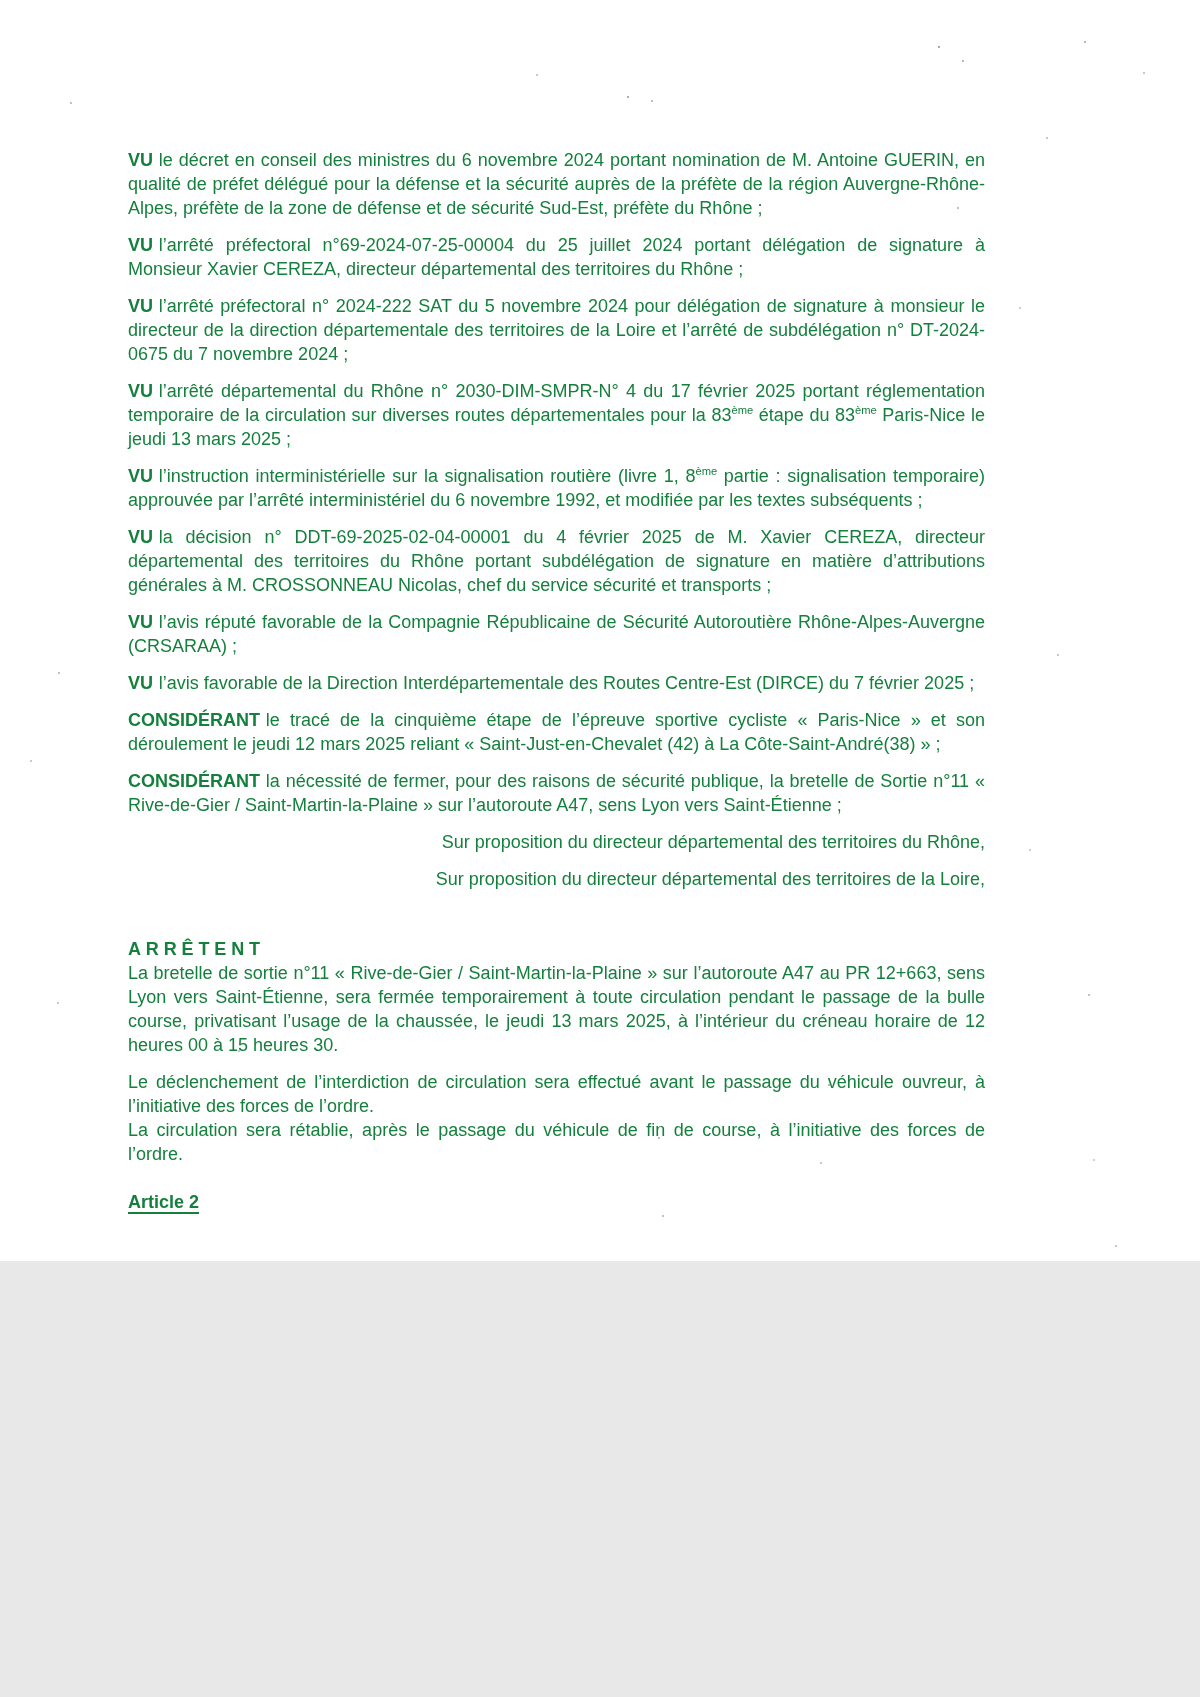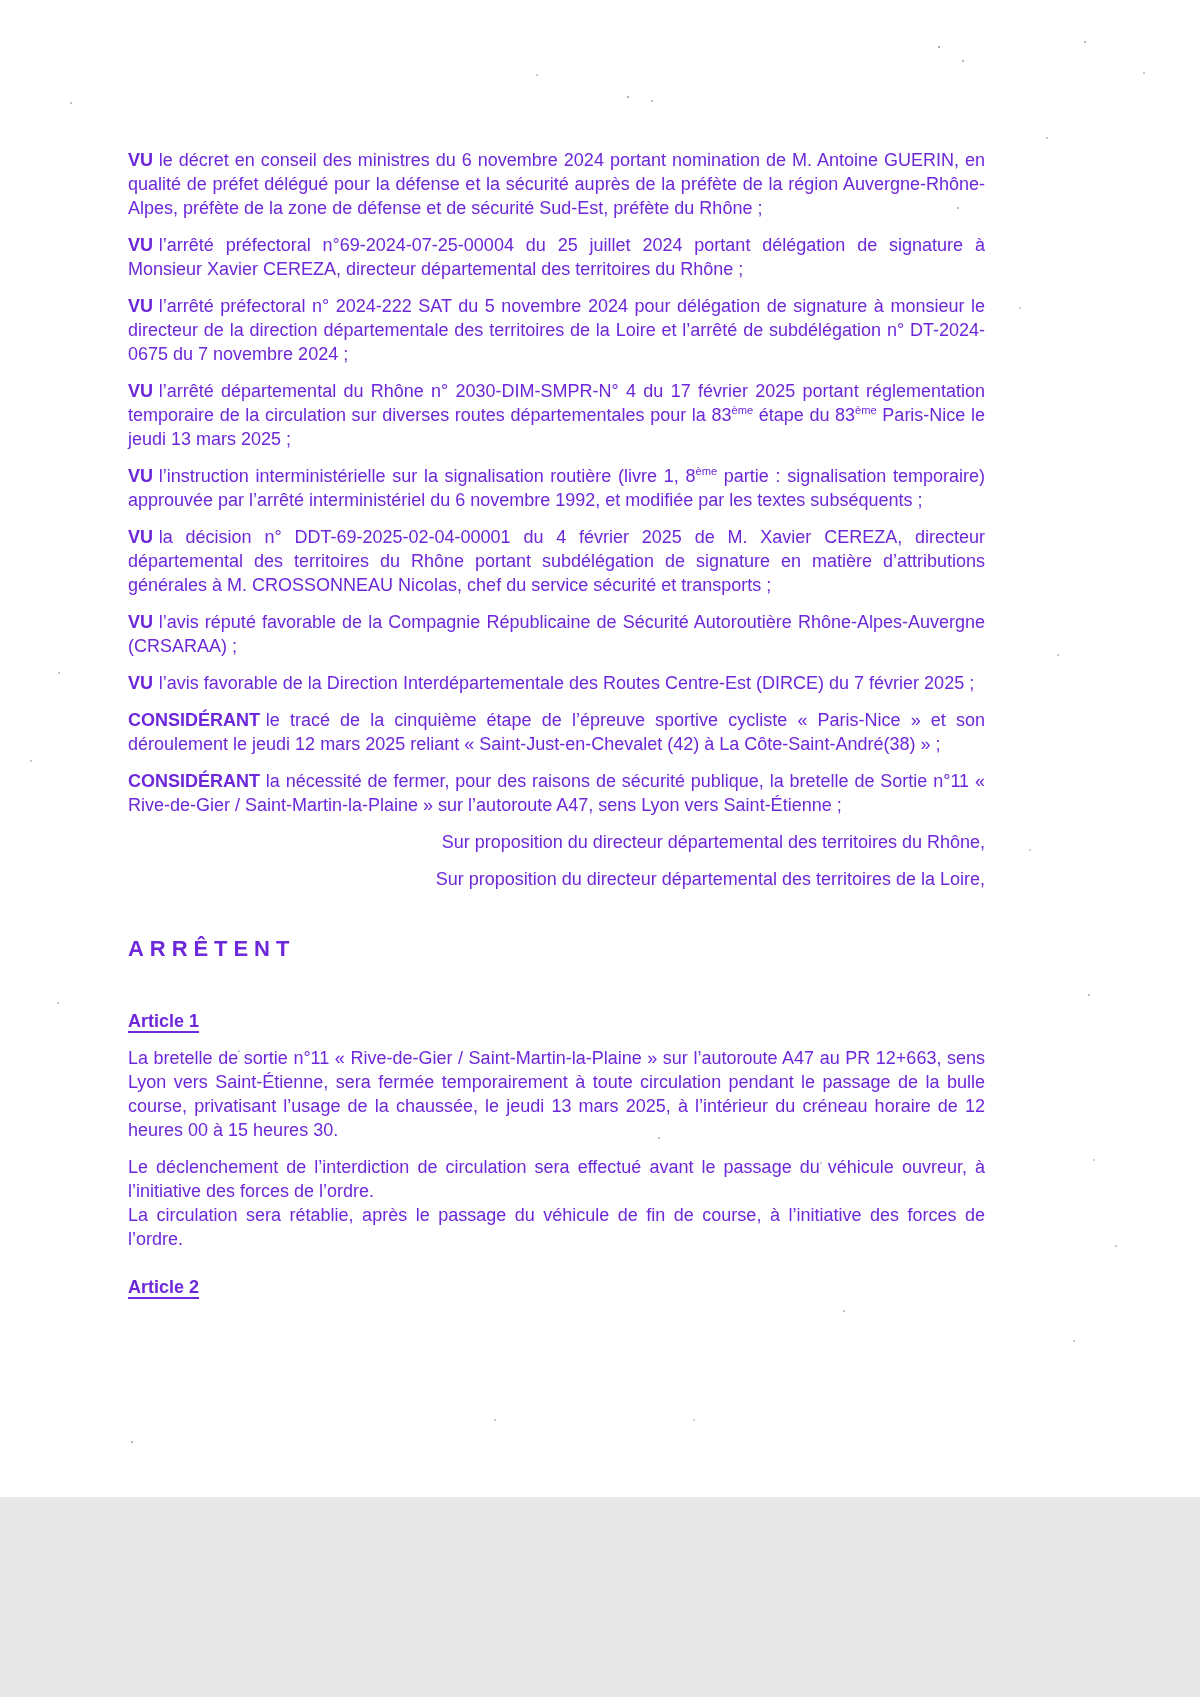--- a/index.html
+++ b/index.html
@@ -1,38 +1,38 @@
 <!DOCTYPE html>
 <html lang="fr"><head>
 <meta charset="utf-8">
 <style>
   html,body{margin:0;padding:0;background:#e8e8e8;}
   .page{
     position:relative;
-    width:1200px;height:1497px;
+    width:1200px;height:1261px;
     background:#ffffff;
     margin:0 auto;
     overflow:hidden;
     font-family:"Liberation Sans","DejaVu Sans",sans-serif;
-    color:#6d28d9;
+    color:#15803d;
   }
   .content{
     position:absolute;
     left:128px;top:148px;width:857px;
     font-size:18px;line-height:24px;
   }
   .para{margin:0 0 13px;text-align:justify;}
   .para sup{font-size:0.62em;line-height:0;vertical-align:super;}
   .lead{font-weight:700;margin-right:0.32em;}
   .plain{margin:0 0 13px;text-align:right;}
   .considerants{margin-top:10px;}
   .arretent{
     margin:46px 0 0 0;
     font-weight:700;
-    font-size:22px;
+    font-size:18px;
     letter-spacing:0.27em;
   }
   .article-heading{
     margin:48px 0 13px 0;
     font-weight:700;
     text-decoration:underline;
     text-decoration-thickness:2px;
     text-underline-offset:4px;
   }
   .article-heading.second{margin-top:24px;}
@@ -112,21 +112,20 @@
 
       <p class="para"><b class="lead">CONSIDÉRANT</b><span>la nécessité de fermer, pour des raisons de sécurité publique, la bretelle de Sortie n°11 « Rive-de-Gier / Saint-Martin-la-Plaine » sur l’autoroute A47, sens Lyon vers Saint-Étienne ;</span></p>
 
     </div>
 
     <p class="plain">Sur proposition du directeur départemental des territoires du Rhône,</p>
     <p class="plain">Sur proposition du directeur départemental des territoires de la Loire,</p>
 
     <p class="arretent">ARRÊTENT</p>
 
-    <p class="article-heading">Article 1</p>
     <p class="para">La bretelle de sortie n°11 « Rive-de-Gier / Saint-Martin-la-Plaine » sur l’autoroute A47 au PR 12+663, sens Lyon vers Saint-Étienne, sera fermée temporairement à toute circulation pendant le passage de la bulle course, privatisant l’usage de la chaussée, le jeudi 13 mars 2025, à l’intérieur du créneau horaire de 12 heures 00 à 15 heures 30.</p>
     <p class="para tight">Le déclenchement de l’interdiction de circulation sera effectué avant le passage du véhicule ouvreur, à l’initiative des forces de l’ordre.</p>
     <p class="para">La circulation sera rétablie, après le passage du véhicule de fin de course, à l’initiative des forces de l’ordre.</p>
 
     <p class="article-heading second">Article 2</p>
 
   </main>
 </div>
 
 </body></html>

